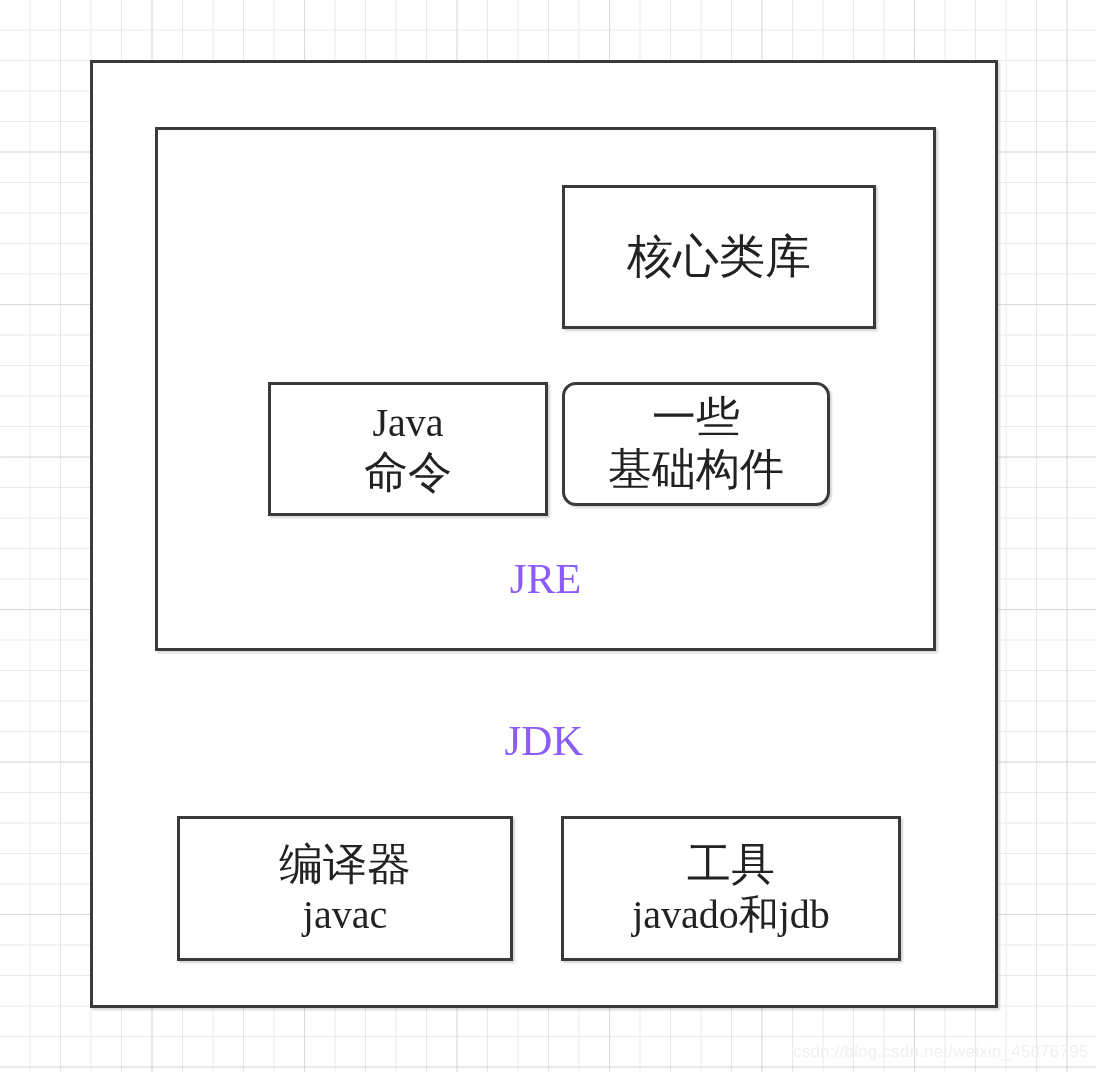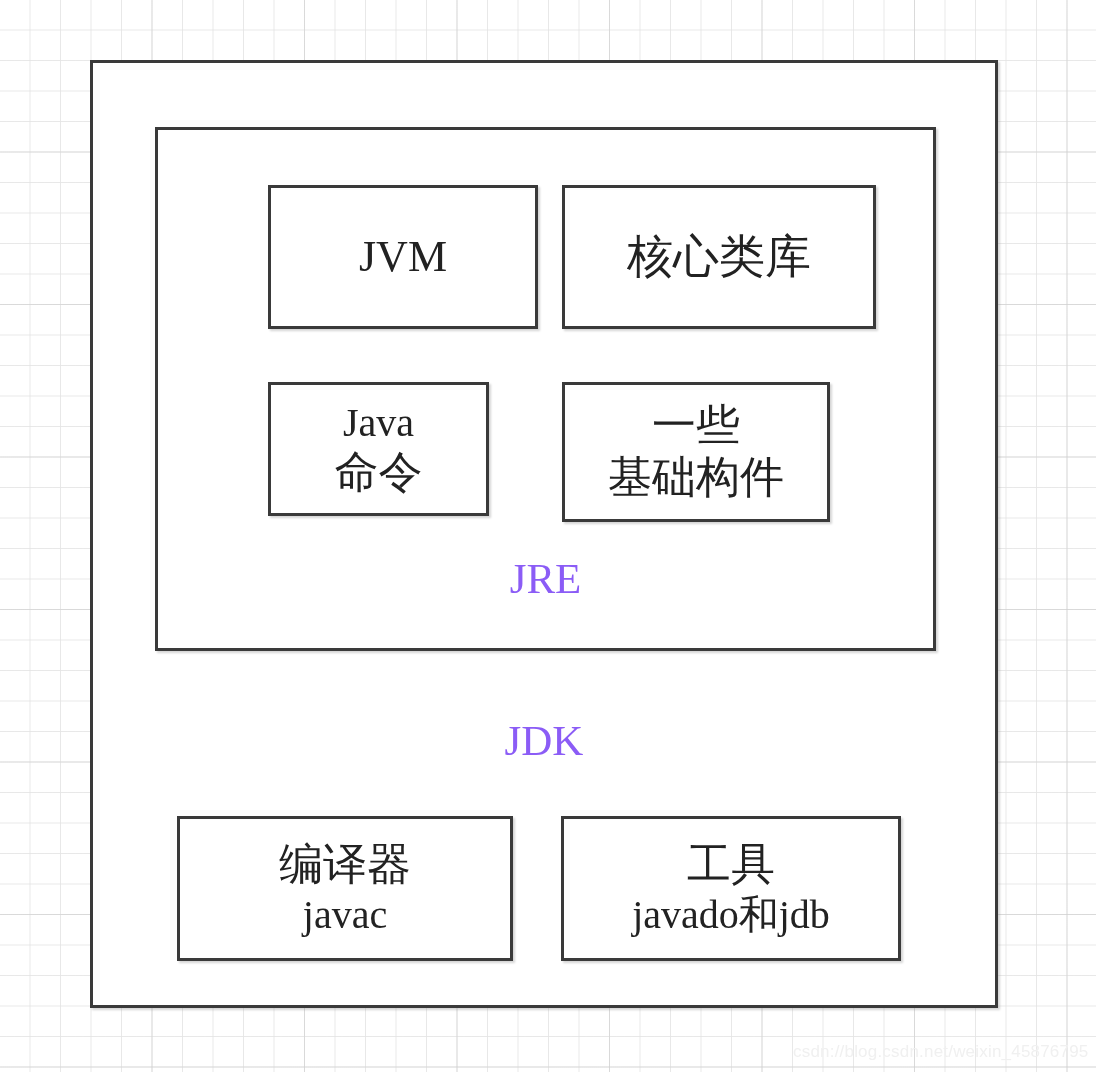--- a/index.html
+++ b/index.html
@@ -72,22 +72,22 @@
     line-height: 1.18;
   }
   .leaf .line {
     display: block;
     white-space: nowrap;
   }
 
   
   #jvm-box        { left: 110px; top: 55px;  width: 270px; height: 144px; }
   #core-lib-box   { left: 404px; top: 55px;  width: 314px; height: 144px; }
-  #java-cmd-box   { left: 110px; top: 252px; width: 221px; height: 134px; }
-  #base-comp-box  { left: 404px; top: 252px; width: 268px; height: 140px; }
+  #java-cmd-box   { left: 110px; top: 252px; width: 280px; height: 134px; }
+  #base-comp-box  { left: 404px; top: 252px; width: 268px; height: 124px; border-radius: 14px; }
 
   
   #compiler-box   { left: 84px;  top: 753px; width: 336px; height: 145px; }
   #tools-box      { left: 468px; top: 753px; width: 340px; height: 145px; }
 
   
   .container-label {
     position: absolute;
     text-align: center;
     color: #8b5cf6;
@@ -126,23 +126,20 @@
 </style>
 </head>
 <body>
 
 <div id="diagram-canvas">
 
   <div class="dbox" id="jdk-box">
 
     <div class="dbox" id="jre-box">
 
-      <div class="dbox leaf" id="jvm-box">
-        <span class="line fs-latin-lg">JVM</span>
-      </div>
 
       <div class="dbox leaf" id="core-lib-box">
         <span class="line fs-cjk-lg">核心类库</span>
       </div>
 
       <div class="dbox leaf" id="java-cmd-box">
         <span class="line fs-latin-md">Java</span>
         <span class="line fs-cjk-md">命令</span>
       </div>
 

